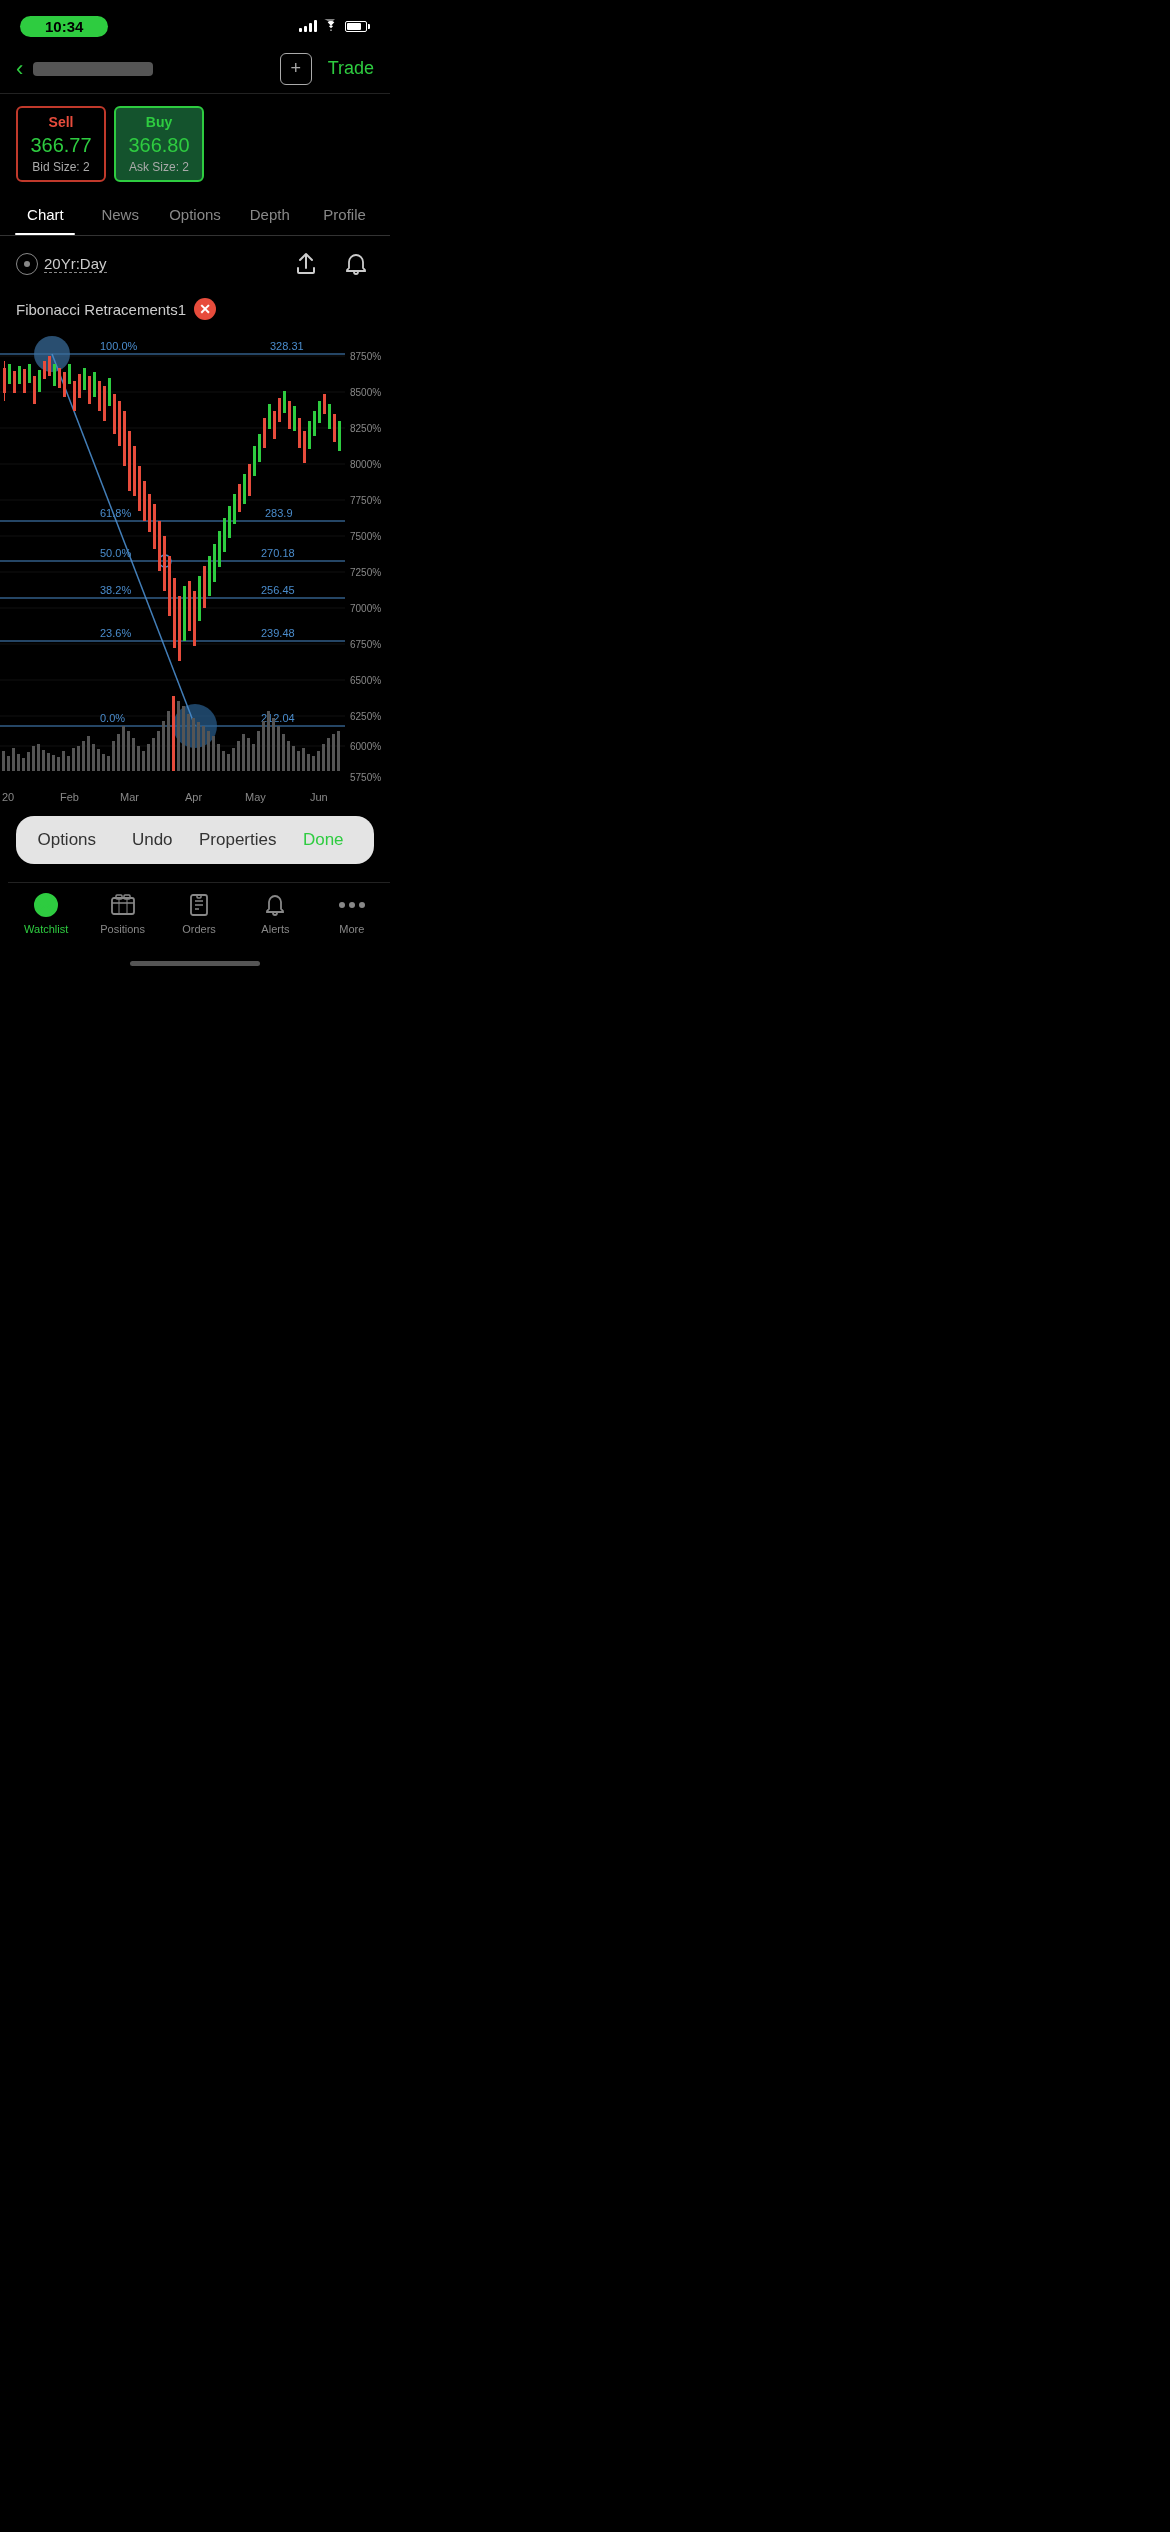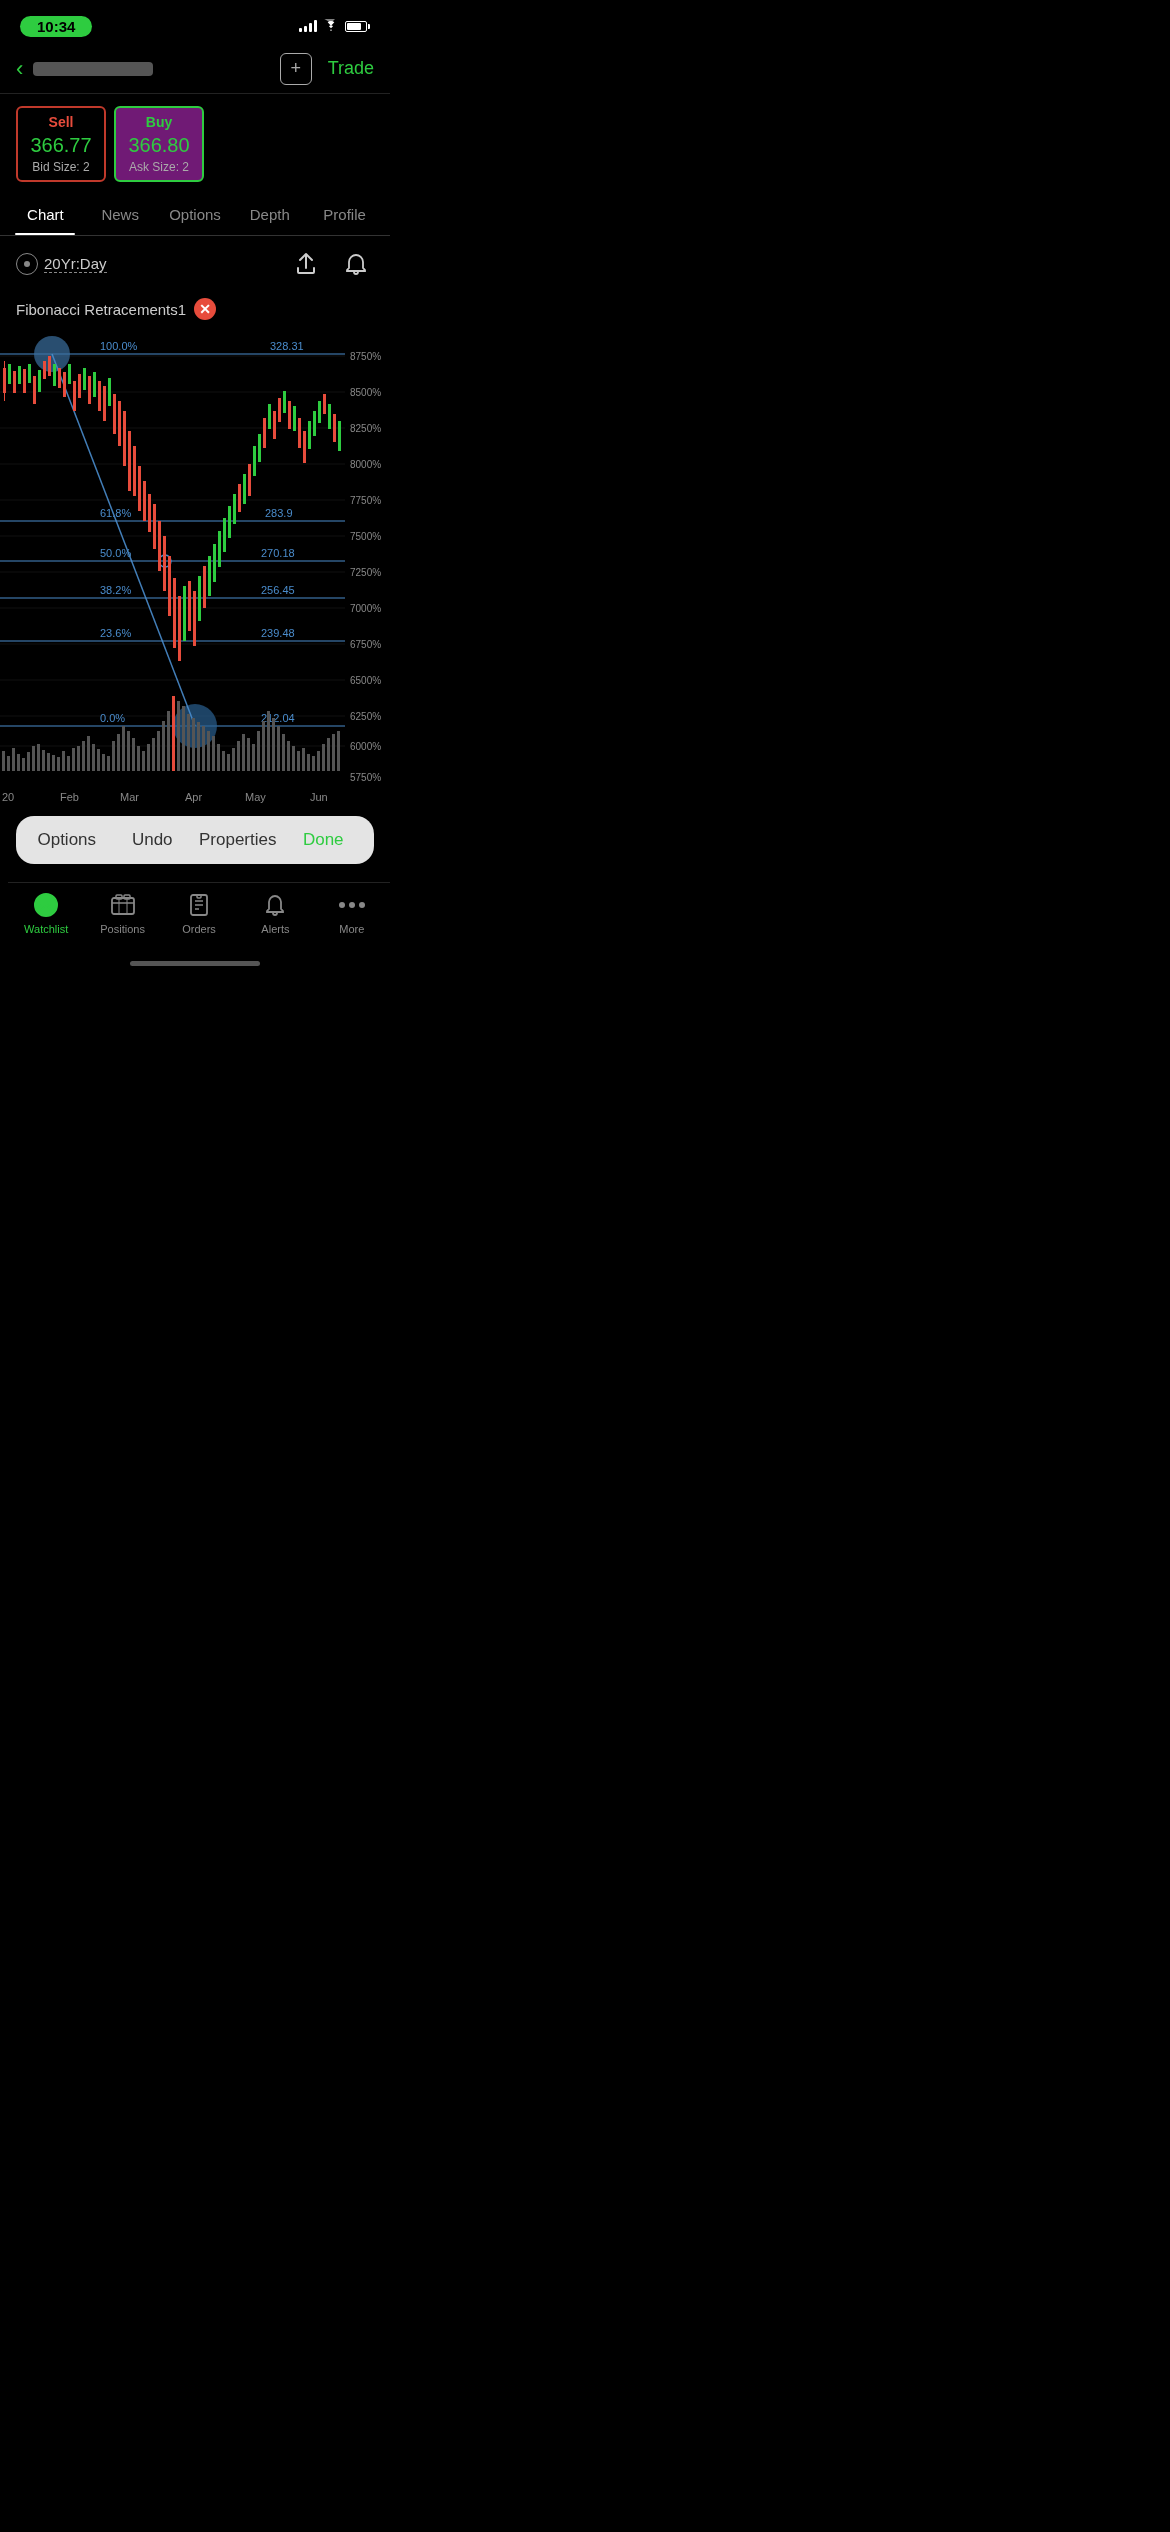--- a/index.html
+++ b/index.html
@@ -21,21 +21,21 @@
       align-items: center;
       padding: 14px 20px 6px;
       height: 44px;
     }
     .status-time {
       font-size: 15px;
       font-weight: 600;
       background: #2ecc40;
       color: #000;
       border-radius: 12px;
-      padding: 2px 17px;
+      padding: 2px 25px;
     }
     .status-icons {
       display: flex;
       align-items: center;
       gap: 6px;
     }
     .signal-bars {
       display: flex;
       align-items: flex-end;
       gap: 2px;
@@ -179,21 +179,21 @@
       padding: 6px 12px;
       text-align: center;
       min-width: 90px;
     }
     .sell-box {
       border: 2px solid #c0392b;
       background: transparent;
     }
     .buy-box {
       border: 2px solid #2ecc40;
-      background: #701a75;
+      background: #14532d;
     }
     .box-label {
       font-size: 14px;
       font-weight: 600;
       margin-bottom: 4px;
     }
     .sell-box .box-label { color: #e74c3c; }
     .buy-box .box-label { color: #2ecc40; }
     .box-price {
       font-size: 20px;

